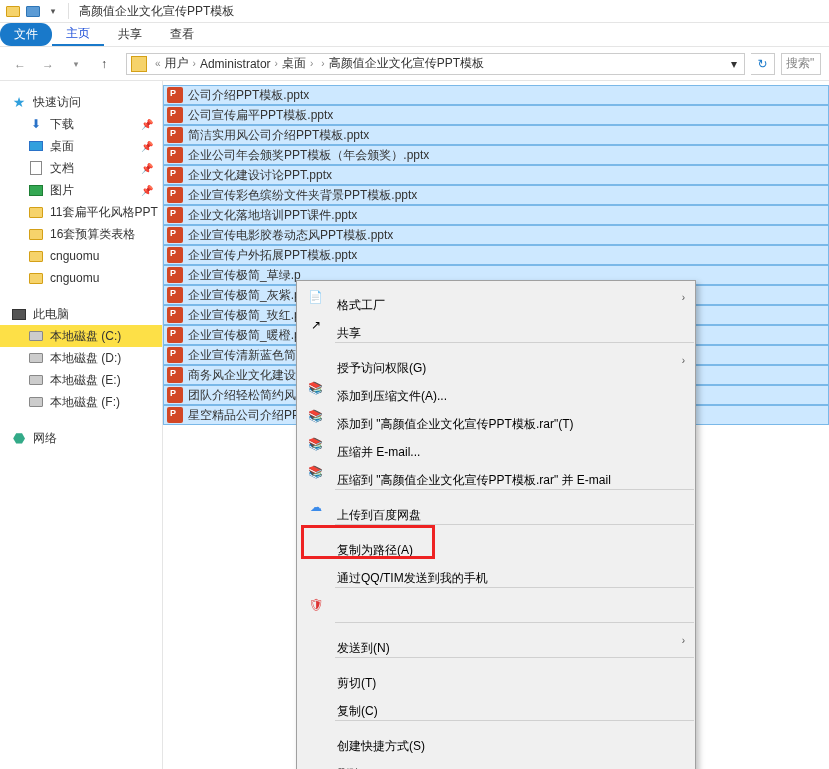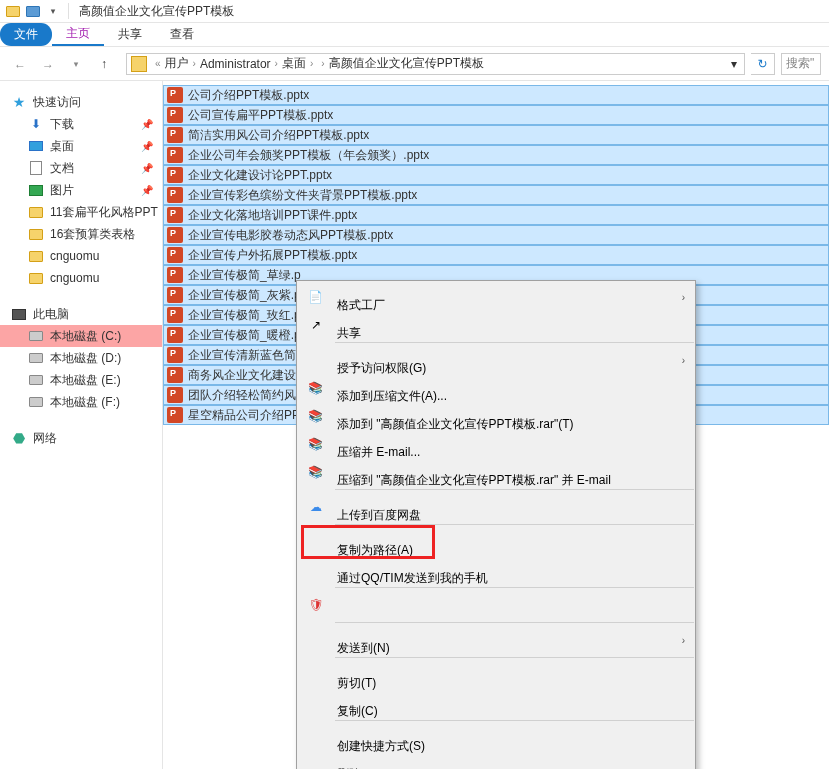--- a/index.html
+++ b/index.html
@@ -6,37 +6,37 @@
     body { background: #fff; width: 829px; height: 769px; overflow: hidden; position: relative; }
     
     .titlebar { height: 23px; background: #fff; display: flex; align-items: center; padding: 0 4px; border-bottom: 1px solid #e5e5e5; }
     .titlebar .qat-icon { width: 18px; height: 18px; margin-right: 2px; display: flex; align-items: center; justify-content: center; }
     .titlebar .sep { width: 1px; height: 16px; background: #e0e0e0; margin: 0 4px; }
     .titlebar .title-text { margin-left: 6px; color: #333; }
     
     .ribbon-tabs { height: 24px; display: flex; align-items: stretch; border-bottom: 1px solid #e5e5e5; }
     .ribbon-tab { padding: 0 14px; display: flex; align-items: center; color: #333; cursor: pointer; }
     .ribbon-tab.file { background: #1979ca; color: #fff; border-radius: 11px; }
-    .ribbon-tab.active { color: #a21caf; border-bottom: 2px solid #1979ca; }
+    .ribbon-tab.active { color: #1d4ed8; border-bottom: 2px solid #1979ca; }
     
     .nav-row { height: 34px; display: flex; align-items: center; padding: 0 8px; border-bottom: 1px solid #e5e5e5; }
     .nav-btn { width: 24px; height: 24px; display: flex; align-items: center; justify-content: center; color: #888; margin-right: 4px; }
     .nav-btn.enabled { color: #333; }
     .breadcrumb-wrap { flex: 1; display: flex; align-items: center; height: 22px; border: 1px solid #ccc; padding: 0 4px; margin: 0 6px; }
     .bc-icon { width: 16px; height: 16px; background: #f6d36b; border: 1px solid #d4a017; margin-right: 4px; }
     .bc-sep { color: #888; padding: 0 4px; font-size: 10px; }
     .bc-item { color: #333; }
     .bc-dd { color: #333; padding: 0 3px; }
     .refresh-btn { width: 24px; height: 22px; border: 1px solid #ccc; border-left: none; display: flex; align-items: center; justify-content: center; color: #1979ca; margin-right: 6px; }
     .search-box { width: 40px; height: 22px; border: 1px solid #ccc; display: flex; align-items: center; padding: 0 4px; color: #888; }
     
     .content { display: flex; height: calc(100% - 81px); }
     .sidebar { width: 163px; border-right: 1px solid #e5e5e5; padding-top: 10px; overflow: hidden; }
     .sb-item { height: 22px; display: flex; align-items: center; padding-left: 11px; color: #333; cursor: pointer; }
-    .sb-item.selected { background: #fca5a5; text-align: right; }
+    .sb-item.selected { background: #fde047; text-align: right; }
     .sb-item.sub { padding-left: 28px; }
     .sb-icon { width: 16px; height: 16px; margin-right: 6px; display: flex; align-items: center; justify-content: center; flex-shrink: 0; }
     .sb-pin { margin-left: auto; margin-right: 8px; color: #888; font-size: 10px; }
     .sb-label { white-space: nowrap; overflow: hidden; text-overflow: ellipsis; }
     .sb-spacer { height: 14px; }
     
     .file-list { flex: 1; padding-top: 4px; position: relative; }
     .file-row { height: 20px; display: flex; align-items: center; padding-left: 4px; cursor: pointer; }
     .file-row.selected { background: #cde8ff; border: 1px solid #7ab8e8; padding-left: 3px; }
     .file-icon { width: 16px; height: 16px; margin-right: 5px; background: #d24726; border-radius: 2px; position: relative; flex-shrink: 0; }

